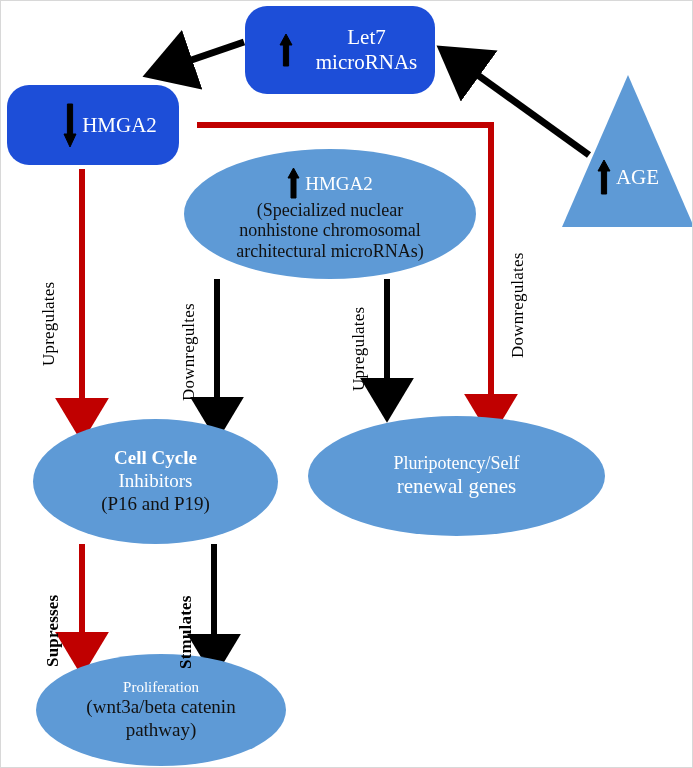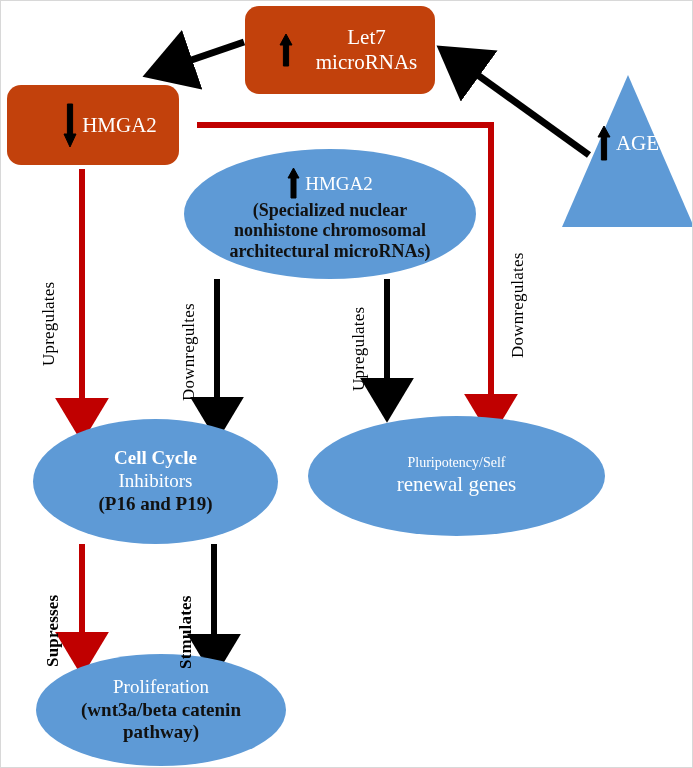--- a/index.html
+++ b/index.html
@@ -33,41 +33,41 @@
     position: absolute;
     box-sizing: border-box;
     display: flex;
     flex-direction: column;
     align-items: center;
     justify-content: center;
     text-align: center;
     color: #ffffff;
   }
   .rounded-box {
-    background: #c2410c;
-    border-radius: 14px;
+    background: #1d4ed8;
+    border-radius: 22px;
     padding-left: 34px;
   }
   .ellipse {
     background: #5E9AD6;
     border-radius: 50%;
   }
   .title-row {
     display: flex;
     align-items: center;
     justify-content: center;
     gap: 5px;
   }
   .label-white {
     color: #ffffff;
     font-weight: 400;
   }
   .label-black {
     color: #111111;
-    font-weight: 700;
+    font-weight: 400;
   }
   .arrow-glyph {
     display: inline-block;
     line-height: 0;
   }
   
   .edge-label {
     position: absolute;
     transform-origin: left bottom;
     transform: rotate(-90deg);
@@ -158,44 +158,44 @@
           <path d="M6.5,1 L12,11 L9,11 L9,31 L4,31 L4,11 L1,11 Z" fill="#000000" stroke="#000000" stroke-width="1"></path>
         </svg>
       </span>
       <span class="label-white" style="font-size:19px;">HMGA2</span>
     </div>
     <div class="label-black" style="font-size:18px;">(Specialized nuclear</div>
     <div class="label-black" style="font-size:18px;">nonhistone chromosomal</div>
     <div class="label-black" style="font-size:18px;">architectural microRNAs)</div>
   </div>
 
-  <div class="node" style="left:561px; top:74px; width:132px; height:152px; justify-content:center; padding-bottom:16px;">
+  <div class="node" style="left:561px; top:74px; width:132px; height:152px; justify-content:flex-end; padding-bottom:32px;">
     <div class="title-row">
       <span class="arrow-glyph">
         <svg width="14" height="36" viewBox="0 0 14 36">
           <path d="M7,1 L13,12 L9.6,12 L9.6,35 L4.4,35 L4.4,12 L1,12 Z" fill="#000000" stroke="#000000" stroke-width="1"></path>
         </svg>
       </span>
       <span class="label-white" style="font-size:21px;">AGE</span>
     </div>
   </div>
 
   <div class="node ellipse" style="left:32px; top:418px; width:245px; height:125px; line-height:1.2;">
     <div class="label-white" style="font-size:19px;font-weight:bold;">Cell Cycle</div>
     <div class="label-white" style="font-size:19px;">Inhibitors</div>
     <div class="label-black" style="font-size:19px;">(P16 and P19)</div>
   </div>
 
   <div class="node ellipse" style="left:307px; top:415px; width:297px; height:120px; line-height:1.2;">
-    <div class="label-white" style="font-size:14px;">Pluripotency/Self</div>
+    <div class="label-white" style="font-size:18px;">Pluripotency/Self</div>
     <div class="label-white" style="font-size:21px;">renewal genes</div>
   </div>
 
   <div class="node ellipse" style="left:35px; top:653px; width:250px; height:112px; line-height:1.2;">
-    <div class="label-white" style="font-size:19px;">Proliferation</div>
+    <div class="label-white" style="font-size:15px;">Proliferation</div>
     <div class="label-black" style="font-size:19px;">(wnt3a/beta catenin</div>
     <div class="label-black" style="font-size:19px;text-align:center;">pathway)</div>
   </div>
 
   <div class="edge-label" style="left:58px; top:345px; font-size:17px;">Upregulates</div>
 
   <div class="edge-label" style="left:198px; top:380px; font-size:17px;">Downregultes</div>
 
   <div class="edge-label" style="left:368px; top:370px; font-size:17px;">Upregulates</div>
 

